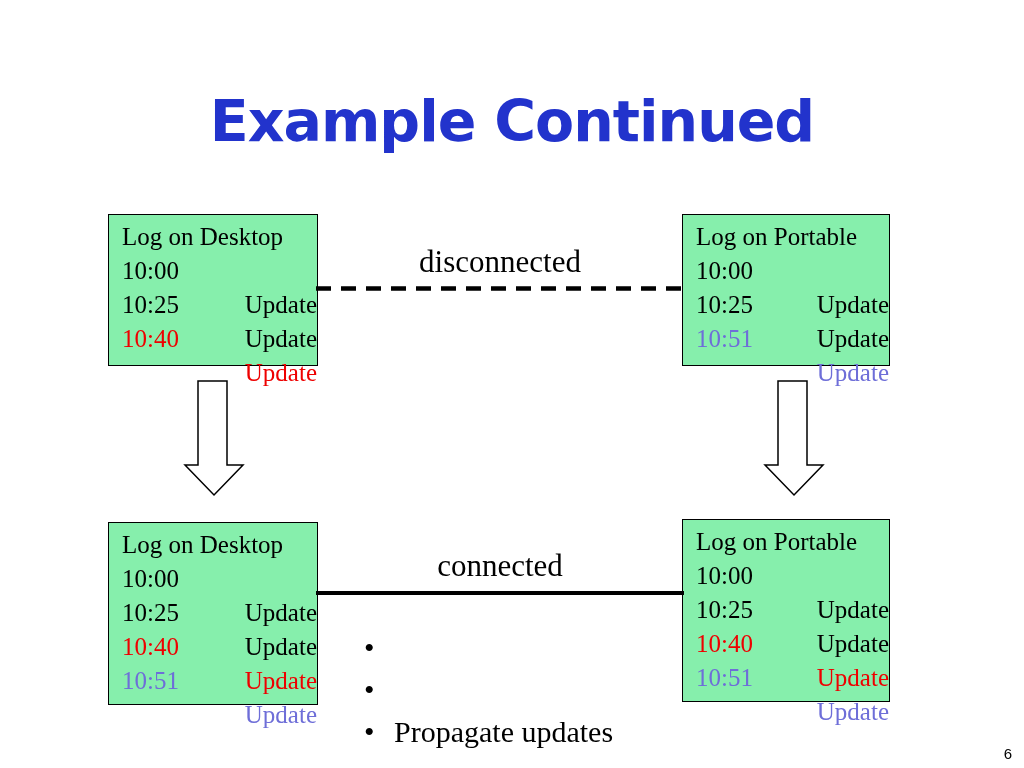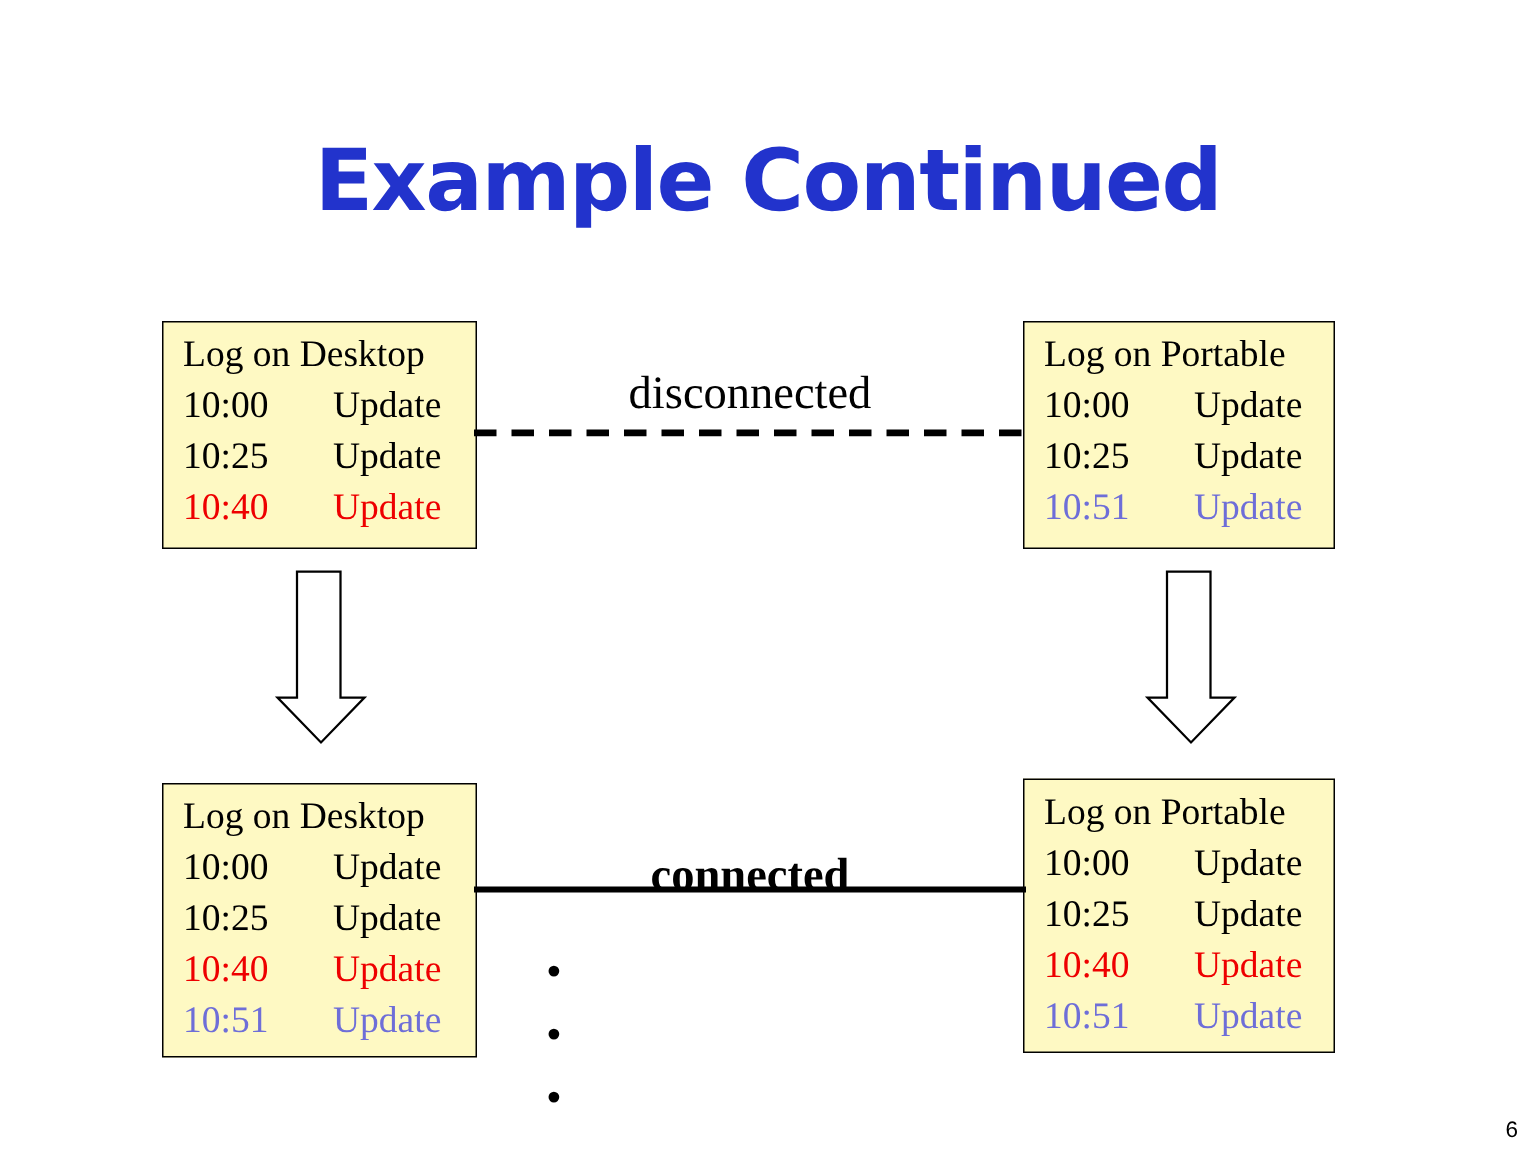--- a/index.html
+++ b/index.html
@@ -17,26 +17,26 @@
     text-align: center;
     font-family: "DejaVu Sans", sans-serif;
     font-weight: bold;
     font-size: 57px;
     letter-spacing: -1px;
   }
   .log-box {
     position: absolute;
     box-sizing: border-box;
     border: 1.5px solid #000000;
-    background: #fef9c3;
+    background: #86efac;
     font-size: 25px;
     padding: 5px 0 0 13px;
   }
   .log-title { height: 34px; line-height: 34px; white-space: nowrap; }
-  .log-row { display: flex; height: 34px; line-height: 34px; }
+  .log-row { display: flex; height: 34px; line-height: 34px; flex-direction: column; }
   .log-time { width: 100px; }
   .log-action { white-space: nowrap; text-align: right; }
   .link-label {
     position: absolute;
     left: 316px; width: 368px;
     text-align: center;
     font-size: 31px;
     color: #000000;
   }
   .dashed-line-svg { position: absolute; left: 316px; top: 284px; }
@@ -145,28 +145,29 @@
   <div class="log-row" style="color: rgb(238, 0, 0);">
     <span class="log-time">10:40</span>
     <span class="log-action">Update</span>
   </div>
   <div class="log-row" style="color: rgb(110, 110, 216);">
     <span class="log-time">10:51</span>
     <span class="log-action">Update</span>
   </div>
 </div>
 
-<div class="link-label" style="top:565px;font-weight:bold;">connected</div>
+<div class="link-label" style="top:548px;">connected</div>
 <div class="solid-line"></div>
 
 <div class="bullet-list">
   <div class="bullet-item">
     <span class="bullet-marker">•</span>
   </div>
   <div class="bullet-item">
     <span class="bullet-marker">•</span>
   </div>
   <div class="bullet-item">
     <span class="bullet-marker">•</span>
+    <span>Propagate updates</span>
   </div>
 </div>
 
 <div class="page-number">6</div>
 
 </body></html>

